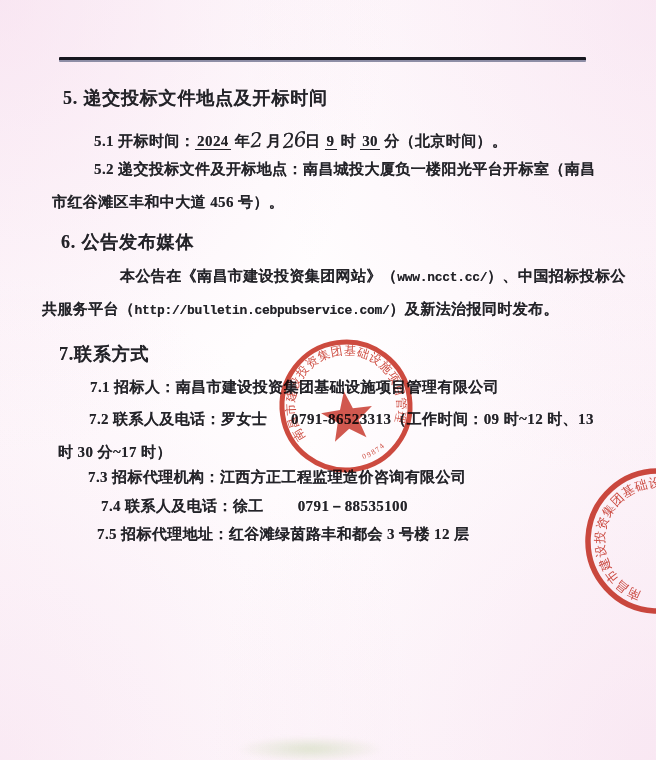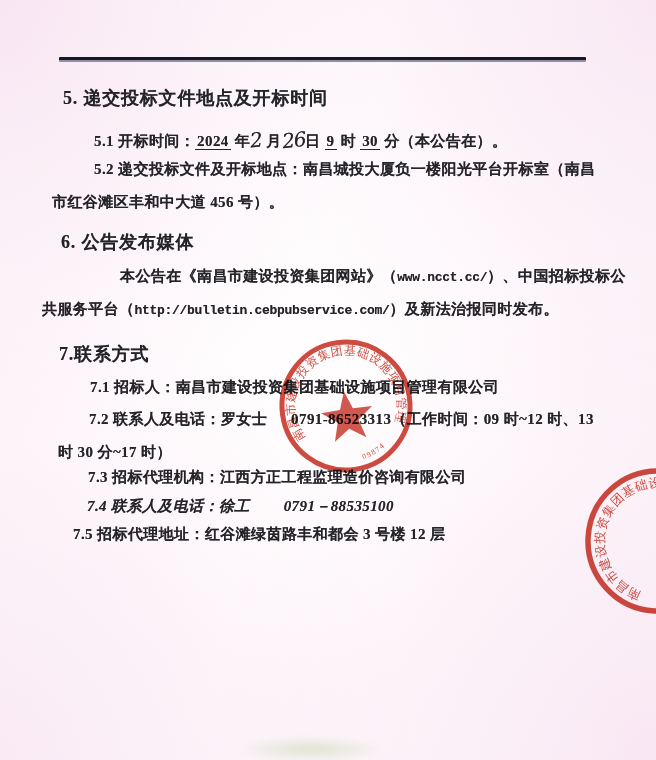--- a/index.html
+++ b/index.html
@@ -44,21 +44,21 @@
   }
 </style>
 </head>
 <body>
 
 <div class="rule"></div>
 
 <div class="line heading" style="left:63px;top:86px;">5. 递交投标文件地点及开标时间</div>
 
 <div class="line" style="left:94px;top:127px;">
-  <span>5.1 开标时间：</span><span class="u">2024</span><span> 年</span><span class="hand">2</span><span> 月</span><span class="hand">26</span><span>日 </span><span class="u">9</span><span> 时 </span><span class="u">30</span><span> 分（本公告在）。</span>
+  <span>5.1 开标时间：</span><span class="u">2024</span><span> 年</span><span class="hand">2</span><span> 月</span><span class="hand">26</span><span>日 </span><span class="u">9</span><span> 时 </span><span class="u">30</span><span> 分（北京时间）。</span>
 </div>
 
 <div class="line" style="left:94px;top:160px;">5.2 递交投标文件及开标地点：南昌城投大厦负一楼阳光平台开标室（南昌</div>
 <div class="line" style="left:52px;top:193px;">市红谷滩区丰和中大道 456 号）。</div>
 
 <div class="line heading" style="left:61px;top:230px;">6. 公告发布媒体</div>
 
 <div class="line" style="left:93px;top:267px;margin-left:27px;">
   <span>本公告在《南昌市建设投资集团网站》（</span><span class="lat">www.ncct.cc/</span><span>）、中国招标投标公</span>
 </div>
@@ -70,25 +70,25 @@
 
 <div class="line" style="left:90px;top:378px;">7.1 招标人：南昌市建设投资集团基础设施项目管理有限公司</div>
 
 <div class="line" style="left:89px;top:410px;">
   <span>7.2 联系人及电话：罗女士</span><span class="gap-sm"></span><span>0791-86523313</span><span>（工作时间：09 时~12 时、13</span>
 </div>
 <div class="line" style="left:42px;top:443px;margin-left:16px;">时 30 分~17 时）</div>
 
 <div class="line" style="left:88px;top:468px;">7.3 招标代理机构：江西方正工程监理造价咨询有限公司</div>
 
-<div class="line" style="left:87px;top:497px;font-style:italic;">
+<div class="line" style="left:101px;top:497px;">
   <span>7.4 联系人及电话：徐工</span><span class="gap-lg"></span><span>0791－88535100</span>
 </div>
 
-<div class="line" style="left:73px;top:525px;">7.5 招标代理地址：红谷滩绿茵路丰和都会 3 号楼 12 层</div>
+<div class="line" style="left:97px;top:525px;">7.5 招标代理地址：红谷滩绿茵路丰和都会 3 号楼 12 层</div>
 
 <svg class="seal seal-center" width="150" height="150" viewBox="0 0 150 150">
   <g transform="rotate(-8 74 72)">
     <circle cx="74" cy="72" r="64" fill="none" stroke="#c8372a" stroke-width="5"></circle>
     <path id="arc-c" d="M 29.4 97.8 A 51.5 51.5 0 1 1 118.6 97.8" fill="none"></path>
     <text font-size="12" fill="#c8372a" letter-spacing="0.5">
       <textPath href="#arc-c">南昌市建设投资集团基础设施项目管理有限公司</textPath>
     </text>
     <polygon fill="#c8372a" fill-opacity="0.92" points="74,57 80.5,75.1 99.7,75.7 84.5,87.4 89.9,105.8 74,95 58.1,105.8 63.5,87.4 48.3,75.7 67.5,75.1"></polygon>
     <path id="num-c" d="M 83.7 127.1 A 56 56 0 0 0 119.9 104.1" fill="none"></path>

